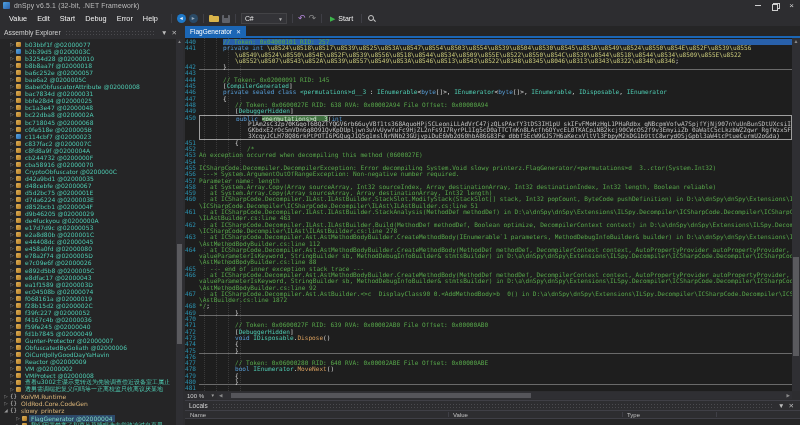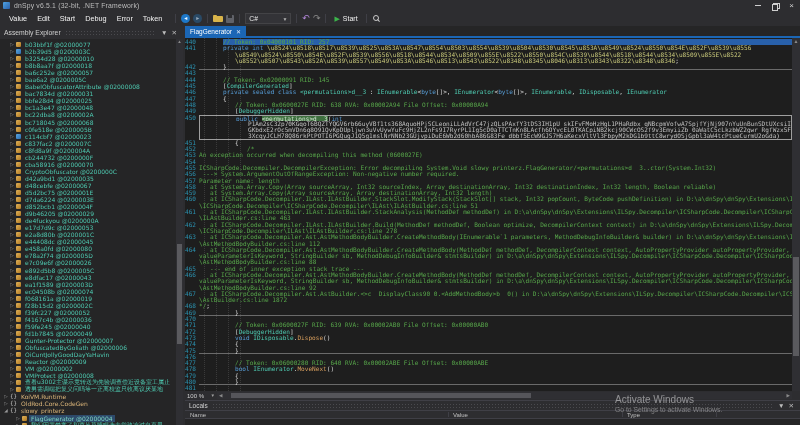--- a/index.html
+++ b/index.html
@@ -134,21 +134,21 @@
     </div>
   </div>
 
   <div id="menubar">
     <span id="menu-items" style="display:flex">
         <span class="menu-item">Value</span>
         <span class="menu-item">Edit</span>
         <span class="menu-item">Start</span>
         <span class="menu-item">Debug</span>
         <span class="menu-item">Error</span>
-        <span class="menu-item">Token</span>
+        <span class="menu-item">Help</span>
       </span>
     <div id="toolbar">
       <span class="tsep"></span>
       <span class="navbtn">◂</span>
       <span class="navbtn dim">▸</span>
       <span class="tsep"></span>
       <span class="folder-ic"></span>
       <span class="save-ic"></span>
       <span class="tsep"></span>
       <span id="lang-combo">
@@ -731,18 +731,14 @@
             <span class="lcol" style="left: 268px;">Value</span>
             <span class="lsep" style="left: 437px;"></span>
             <span class="lcol" style="left: 442px;">Type</span>
             <span class="lsep" style="left: 531px;"></span>
           </div>
         <div id="locals-body"></div>
       </div>
     </div>
   </div>
 
-  <div id="watermark">
-    <div class="l1">Activate Windows</div>
-    <div class="l2">Go to Settings to activate Windows.</div>
-  </div>
 
 </div>
 
 </body></html>

